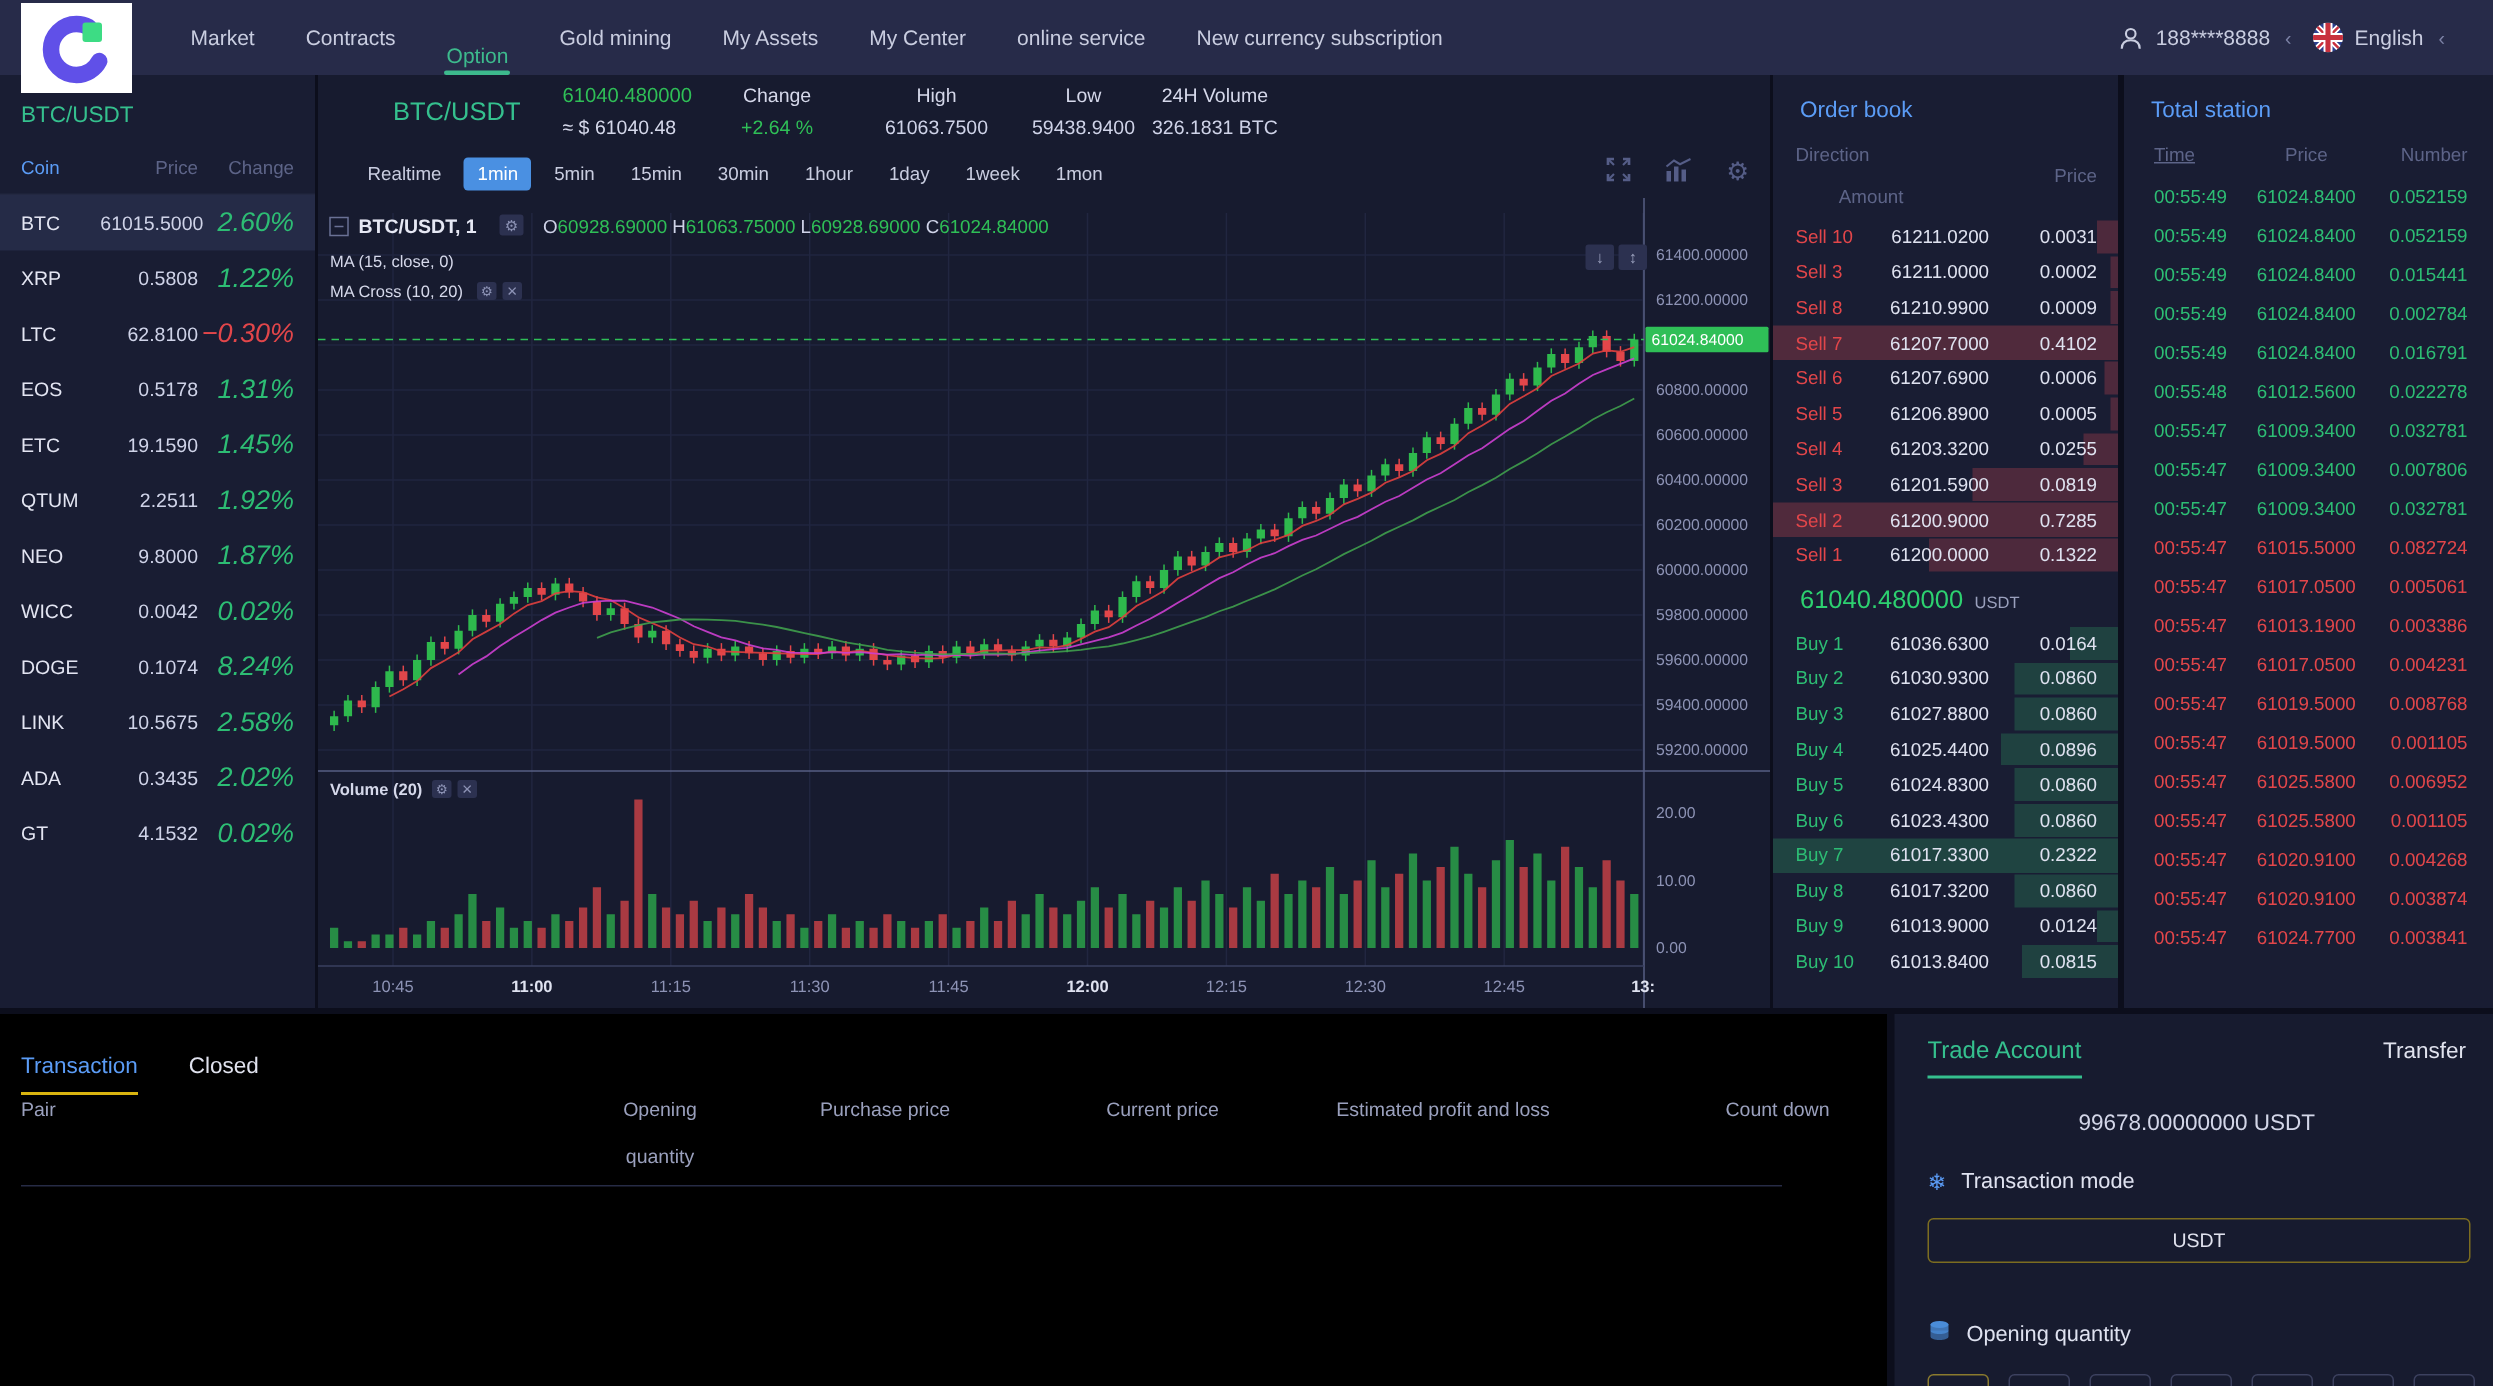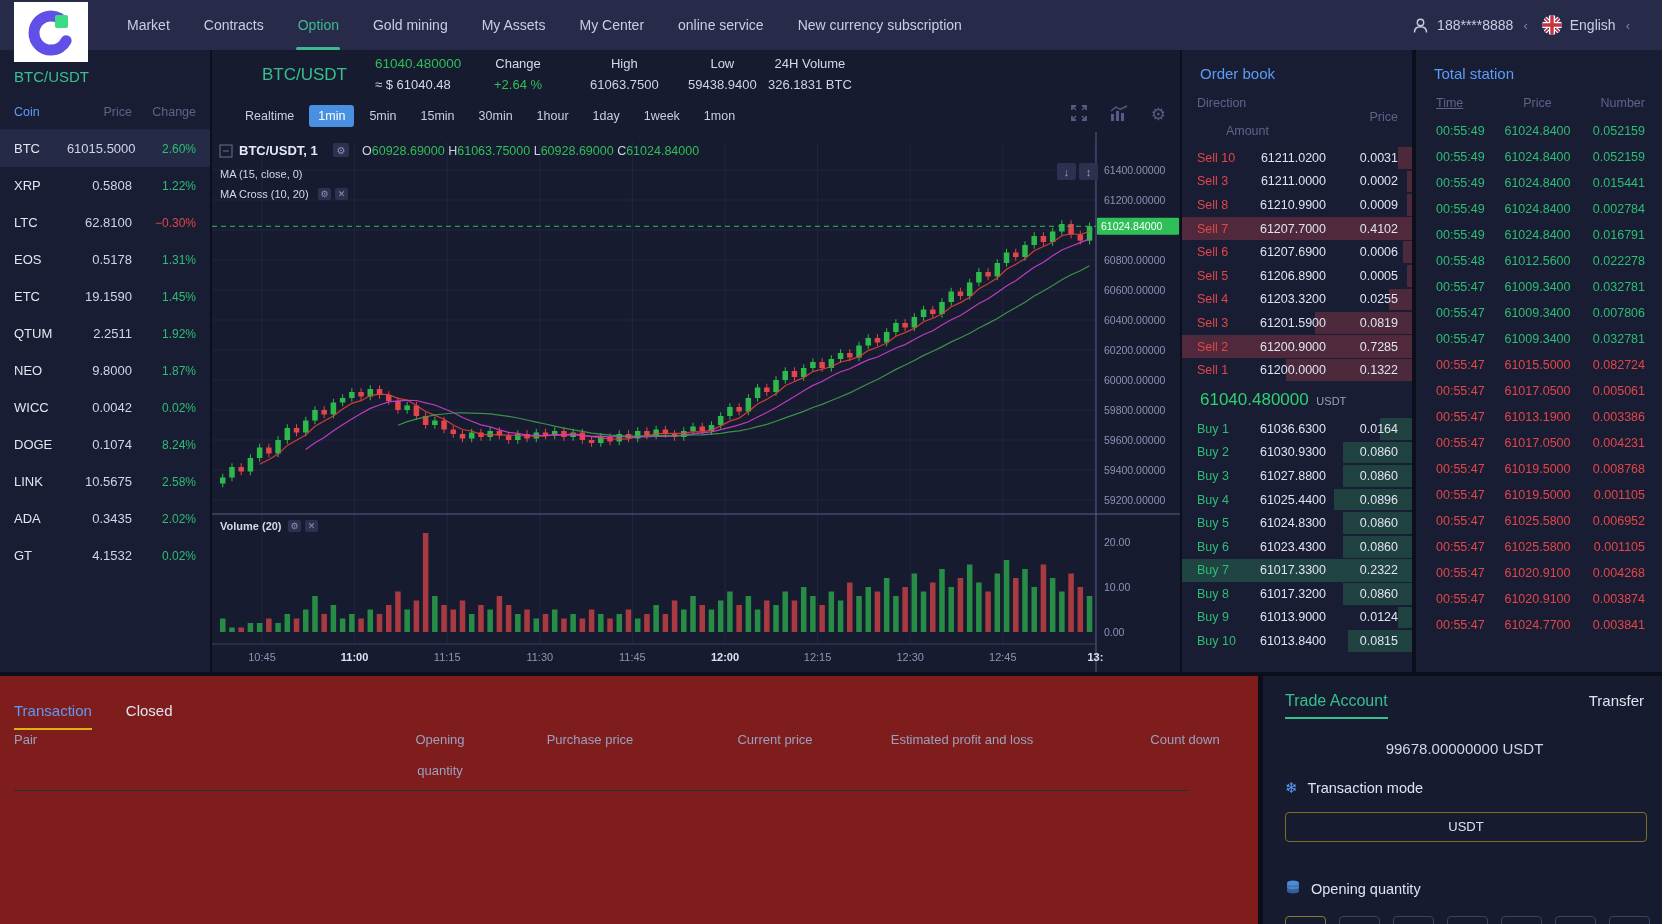--- a/index.html
+++ b/index.html
@@ -6,40 +6,40 @@
   body { background:#0c0e1c; font-family:"Liberation Sans", sans-serif; }
   #app { position:relative; width:1662px; height:924px; background:#0c0e1c; overflow:hidden;
          color:#dfe2f0; font-size:13px; }
 
   
   .topnav { position:absolute; left:0; top:0; width:1662px; height:50px; background:#272b49;
             display:flex; align-items:center; }
   .logo-box { position:absolute; left:14px; top:2px; width:74px; height:60px; background:#fff; z-index:5; }
   .nav-items { display:flex; margin-left:110px; height:50px; }
   .nav-item { padding:0 17px; line-height:50px; color:#c9cde0; font-size:14px; cursor:pointer; position:relative; }
-  .nav-item.active { color:#3dba8d; }
+  .nav-item.active { color:#3dba8d;margin-top:12px; }
   .nav-item.active::after { content:""; position:absolute; left:50%; transform:translateX(-50%);
       bottom:0; width:44px; height:3px; background:#3dba8d; border-radius:2px; }
   .nav-right { margin-left:auto; display:flex; align-items:center; gap:8px; padding-right:26px; color:#c9cde0; font-size:14px; }
   .chev { color:#7c82a6; font-size:13px; margin:0 6px 0 2px; }
   .flag { width:20px; height:20px; border-radius:50%; overflow:hidden; flex:0 0 auto; }
 
   
   .watchlist { position:absolute; left:0; top:50px; width:210px; height:622px; background:#191d33; overflow:hidden; }
   .wl-title { color:#35c08e; font-size:15px; padding:18px 0 0 14px; }
   .wl-head { display:flex; padding:20px 14px 10px 14px; font-size:12.5px; color:#5d6488;
              border-bottom:1px solid #232841; }
   .wl-head .h-coin { width:56px; color:#5b9cf6; }
   .wl-head .h-price { flex:1; text-align:right; }
   .wl-head .h-change { width:64px; text-align:right; }
   .coin-row { display:flex; align-items:center; height:37px; padding:0 14px; cursor:pointer; }
   .coin-row.selected { background:#252b47; }
   .c-coin { width:56px; color:#e3e5f2; }
   .c-price { flex:1; text-align:right; color:#cfd3e8; }
-  .c-change { width:64px; text-align:right; font-size:12px; }
+  .c-change { width:64px; text-align:right; font-size:18px;font-style:italic; }
   .up { color:#2dbd74; } .down { color:#e2464a; }
 
   
   .chartpanel { position:absolute; left:210px; top:50px; width:970px; height:622px;
                 background:#171b2f; border-left:2px solid #0c0e1c; }
   .ch-head { position:relative; height:50px; }
   .ch-pair { position:absolute; left:50px; top:15px; font-size:17px; color:#35c08e; }
   .ch-price-block { position:absolute; left:163px; top:6px; }
   .ch-last { color:#2fbf57; font-size:13.5px; }
   .ch-approx { color:#d5d8ea; margin-top:6px; }
@@ -81,21 +81,21 @@
   .ts-head { display:flex; padding:14px 17px 8px 20px; color:#5d6488; font-size:12.5px; }
   .ts-head span:nth-child(1){ width:64px;text-decoration:underline; }
   .ts-head span:nth-child(2){ flex:1; text-align:center; }
   .ts-head span:nth-child(3){ width:70px; text-align:right; }
   .ts-row { display:flex; align-items:center; height:26px; padding:0 17px 0 20px; font-size:12.5px; }
   .ts-row span:nth-child(1){ width:64px; }
   .ts-row span:nth-child(2){ flex:1; text-align:center; }
   .ts-row span:nth-child(3){ width:70px; text-align:right; }
 
   
-  .bottom-left { position:absolute; left:0; top:676px; width:1258px; height:248px; background:#7f1d1d; }
+  .bottom-left { position:absolute; left:0; top:676px; width:1258px; height:248px; background:#000000; }
   .bl-tabs { position:absolute; left:14px; top:26px; display:flex; gap:34px; font-size:15px; }
   .bl-tab { color:#e0e2ee; cursor:pointer; padding-bottom:9px; }
   .bl-tab.active { color:#5b9cf6; border-bottom:2px solid #d9b410; }
   .bl-headers { position:absolute; left:0; top:56px; width:100%; height:60px; color:#9aa0bd; font-size:13px; }
   .bl-headers span { position:absolute; white-space:nowrap; }
   .bl-divider { position:absolute; left:14px; right:70px; top:114px; border-top:1px solid #262b45; }
 
   
   .bottom-right { position:absolute; left:1260px; top:676px; width:402px; height:248px; background:#171b2f;
                   border-left:3px solid #0c0e1c; overflow:hidden; }

